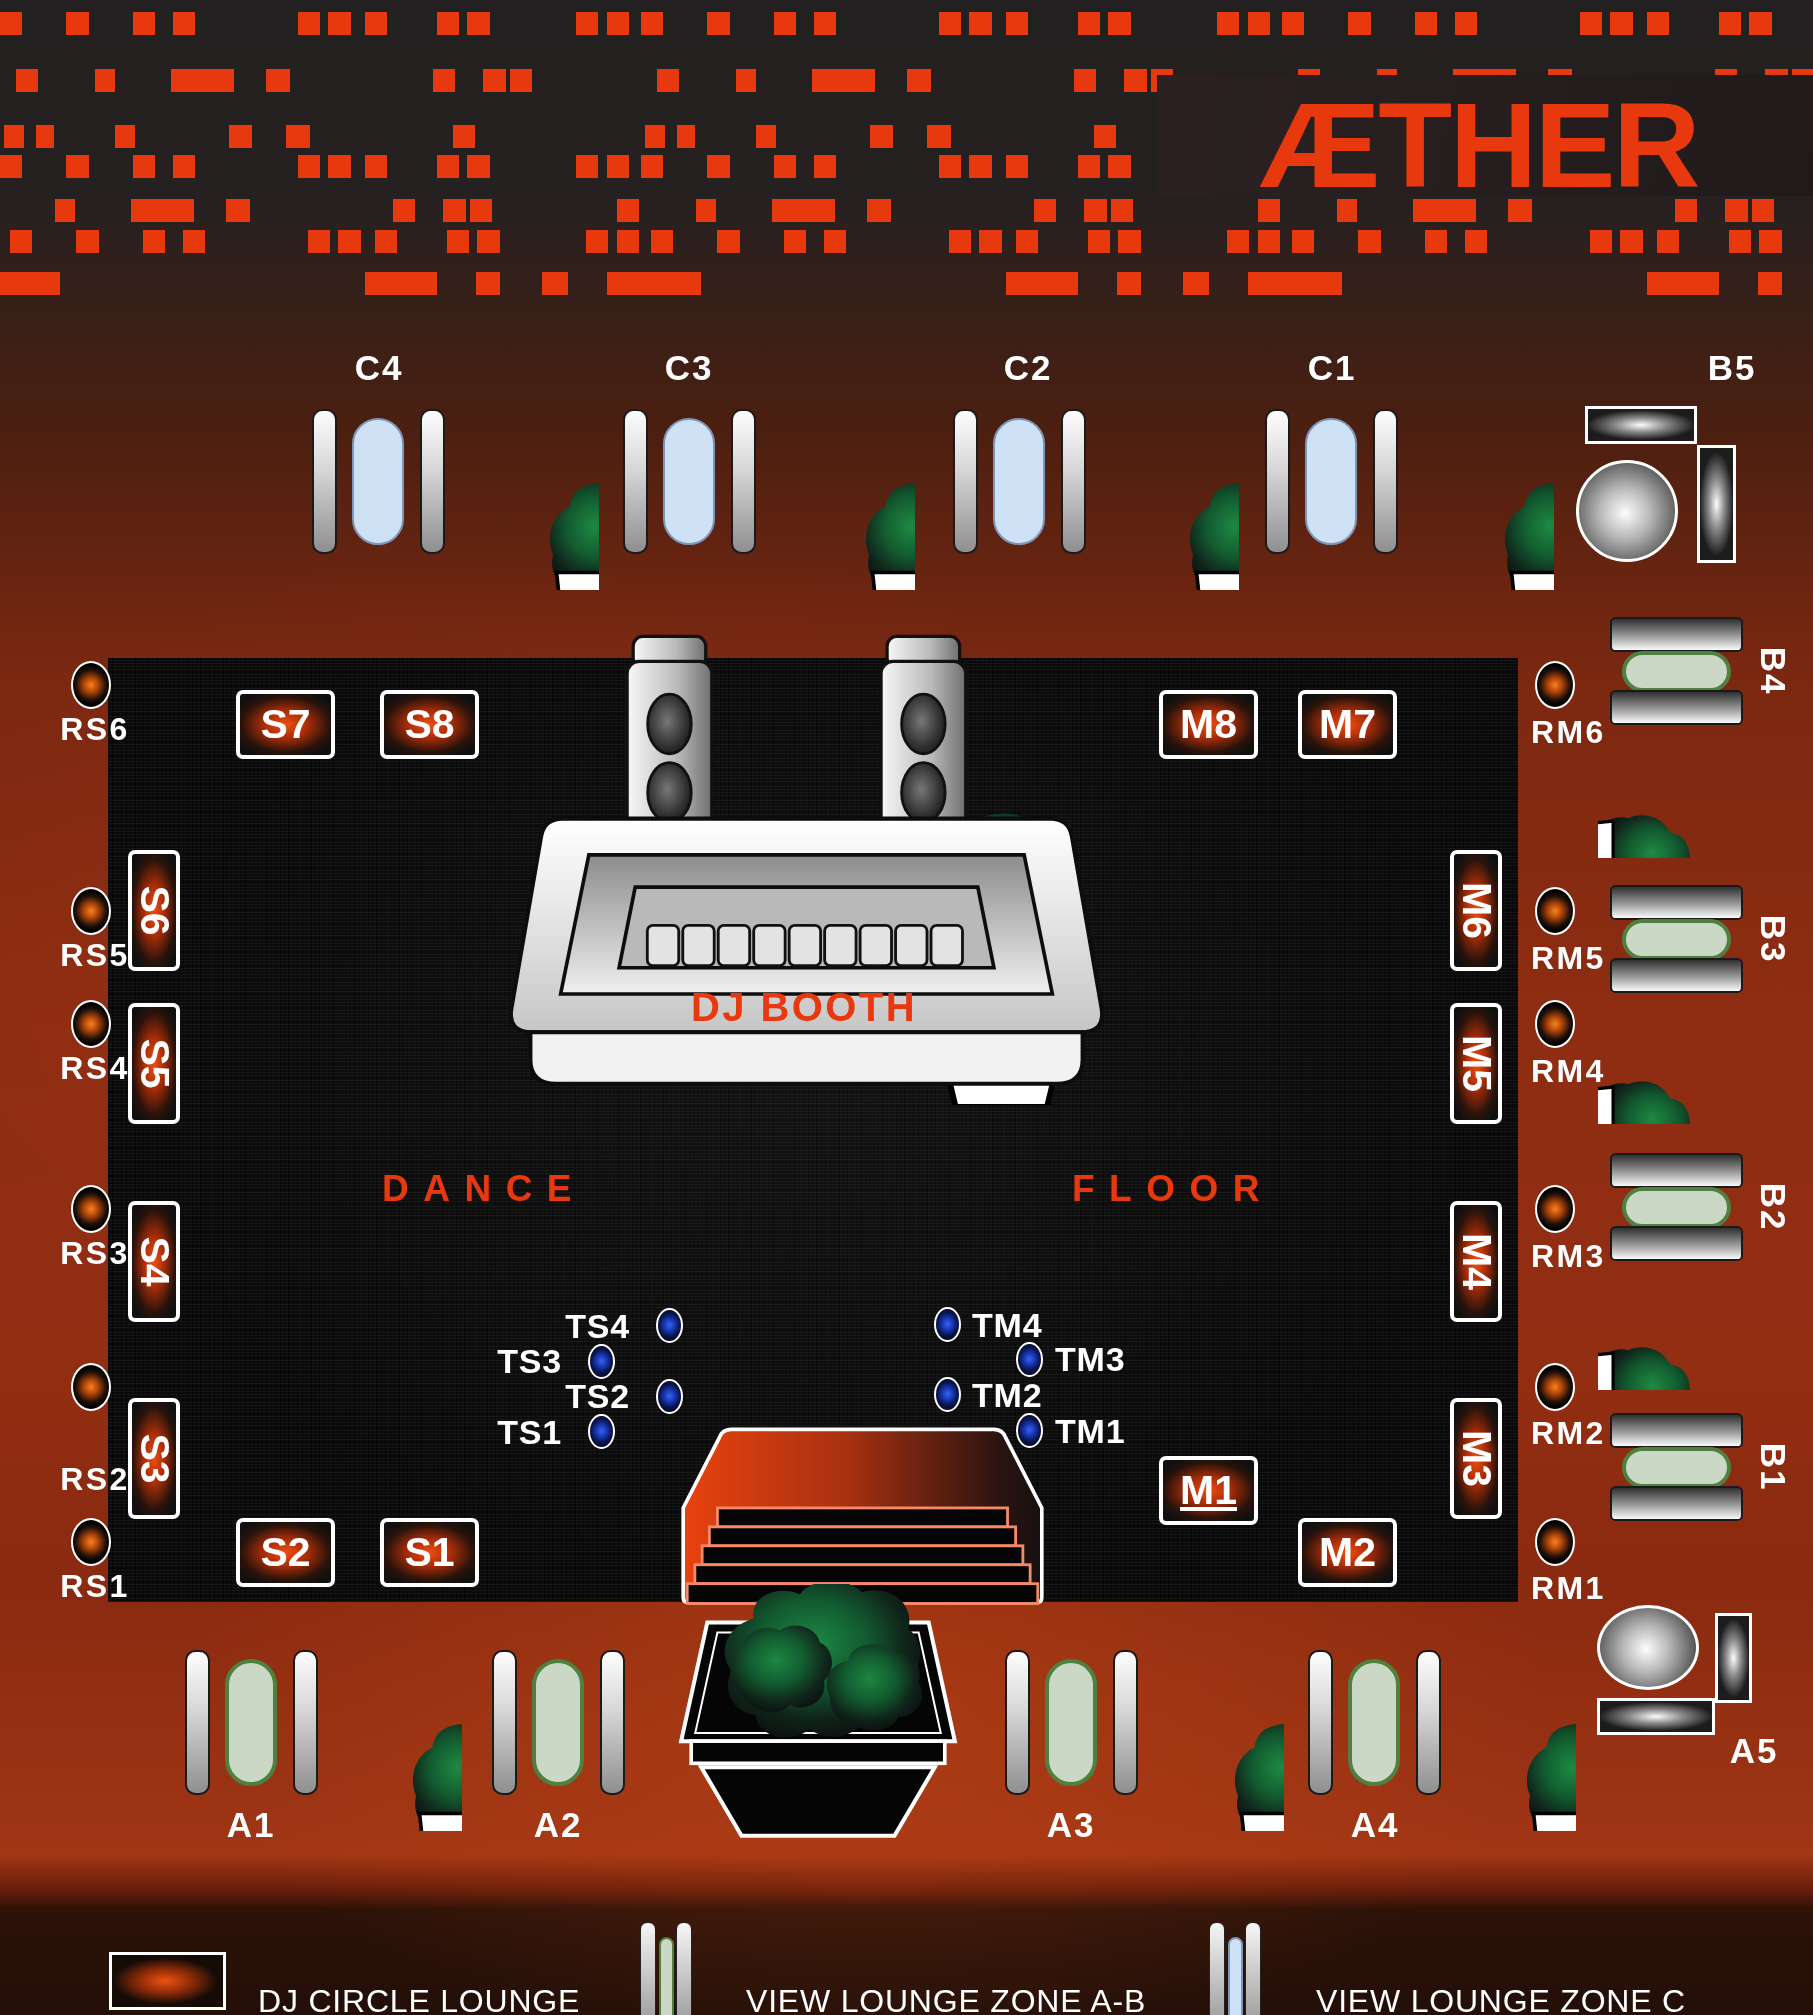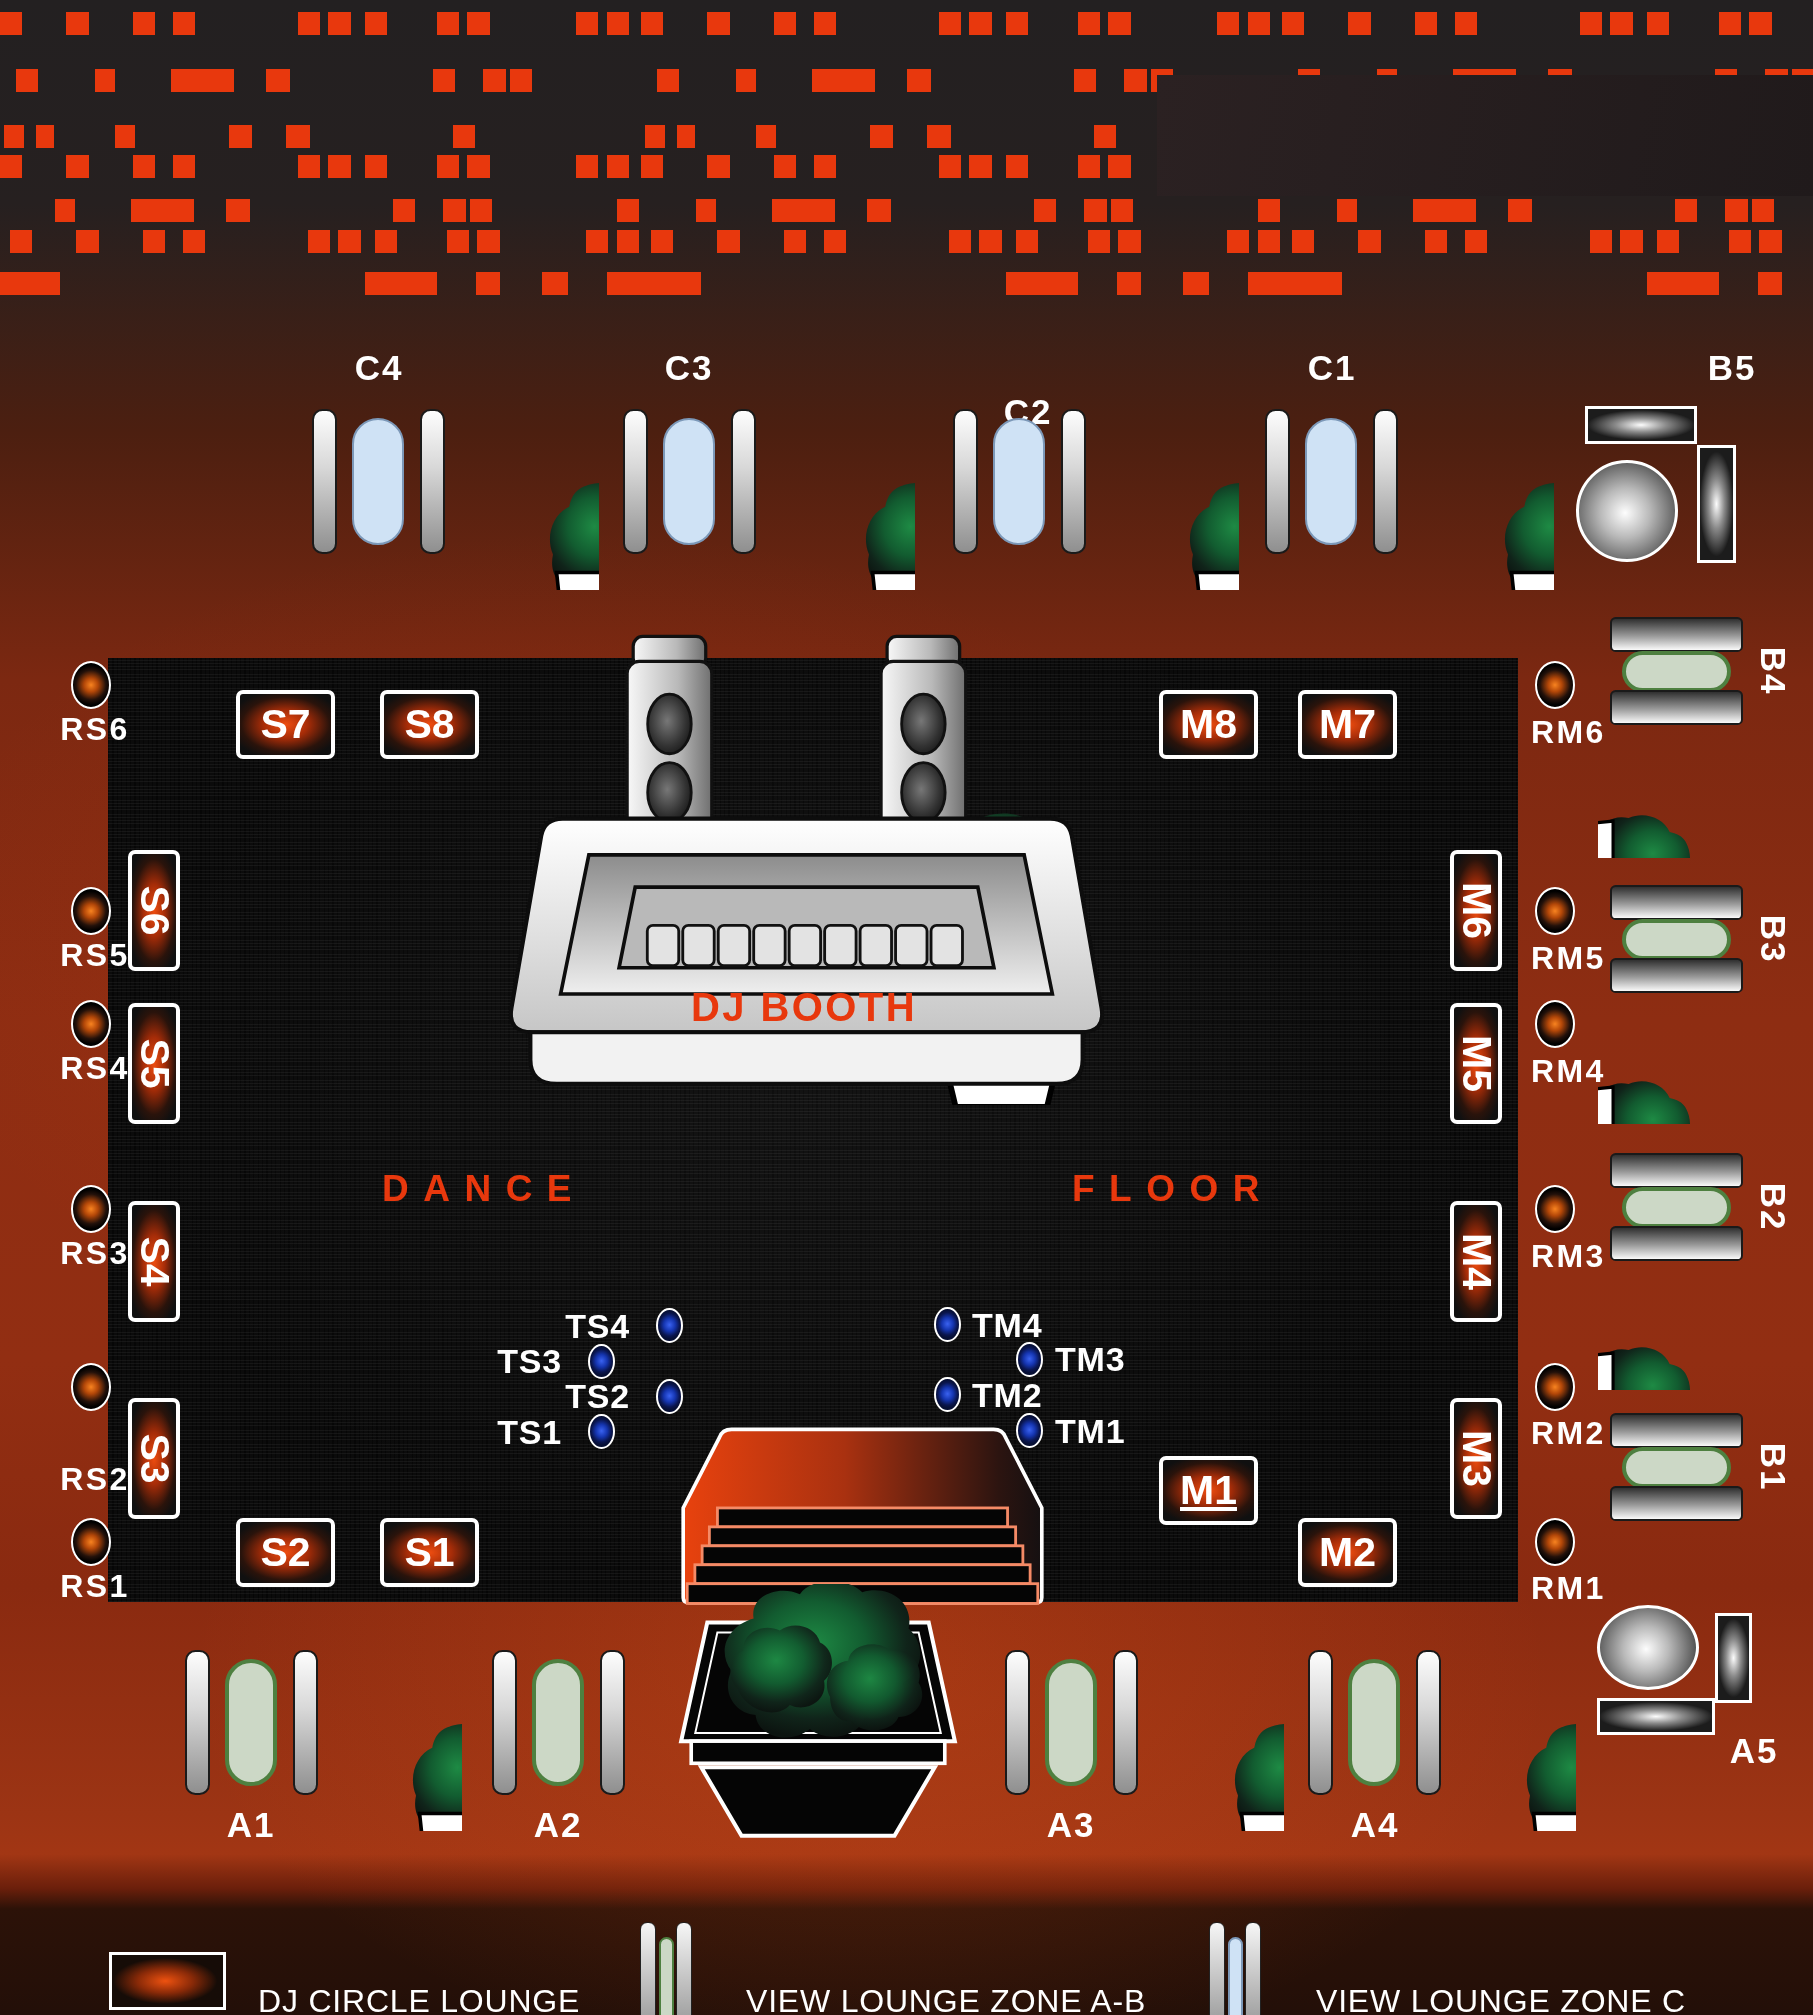--- a/index.html
+++ b/index.html
@@ -119,24 +119,25 @@
         <path d="M-30,-250 C40,-268 100,-230 115,-168 C168,-148 178,-85 152,-38 C175,15 152,65 100,85 C58,112 -25,112 -72,86 C-135,98 -165,42 -152,-18 C-178,-80 -152,-152 -98,-176 C-88,-228 -62,-240 -30,-250 Z" fill="url(#leaf)"></path>
         <path d="M-140,42 L140,42 L124,192 L-124,192 Z" fill="#ffffff" stroke="#000" stroke-width="12"></path>
         <rect x="-132" y="204" width="264" height="38" fill="#000"></rect>
         <path d="M-122,254 L122,254 L96,362 L-96,362 Z" fill="#ffffff" stroke="#000" stroke-width="12"></path>
       </symbol>
     </defs>
   </svg>
 
   <div class="abs morse"></div>
   <div class="abs logo-shield"></div>
+  <div class="abs logo">ÆTHER</div>
 
   <div class="abs zlabel center" style="left:379px; top:368px;">C4</div>
   <div class="abs zlabel center" style="left:689px; top:368px;">C3</div>
-  <div class="abs zlabel center" style="left:1028px; top:368px;margin-top:44px;">C2</div>
+  <div class="abs zlabel center" style="left:1028px; top:368px;">C2</div>
   <div class="abs zlabel center" style="left:1332px; top:368px;">C1</div>
   <div class="abs zlabel center" style="left:1732px; top:368px;">B5</div>
 
   <div class="abs" style="left:312px;  top:409px; width:133px; height:145px;">
     <div class="vbar" style="left:0;"></div>
     <div class="pill c" style="left:40px; top:8.9px; width:52px; height:127px;"></div>
     <div class="vbar" style="left:108px;"></div>
   </div>
   <div class="abs" style="left:623px; top:409px; width:133px; height:145px;">
     <div class="vbar" style="left:0;"></div>

